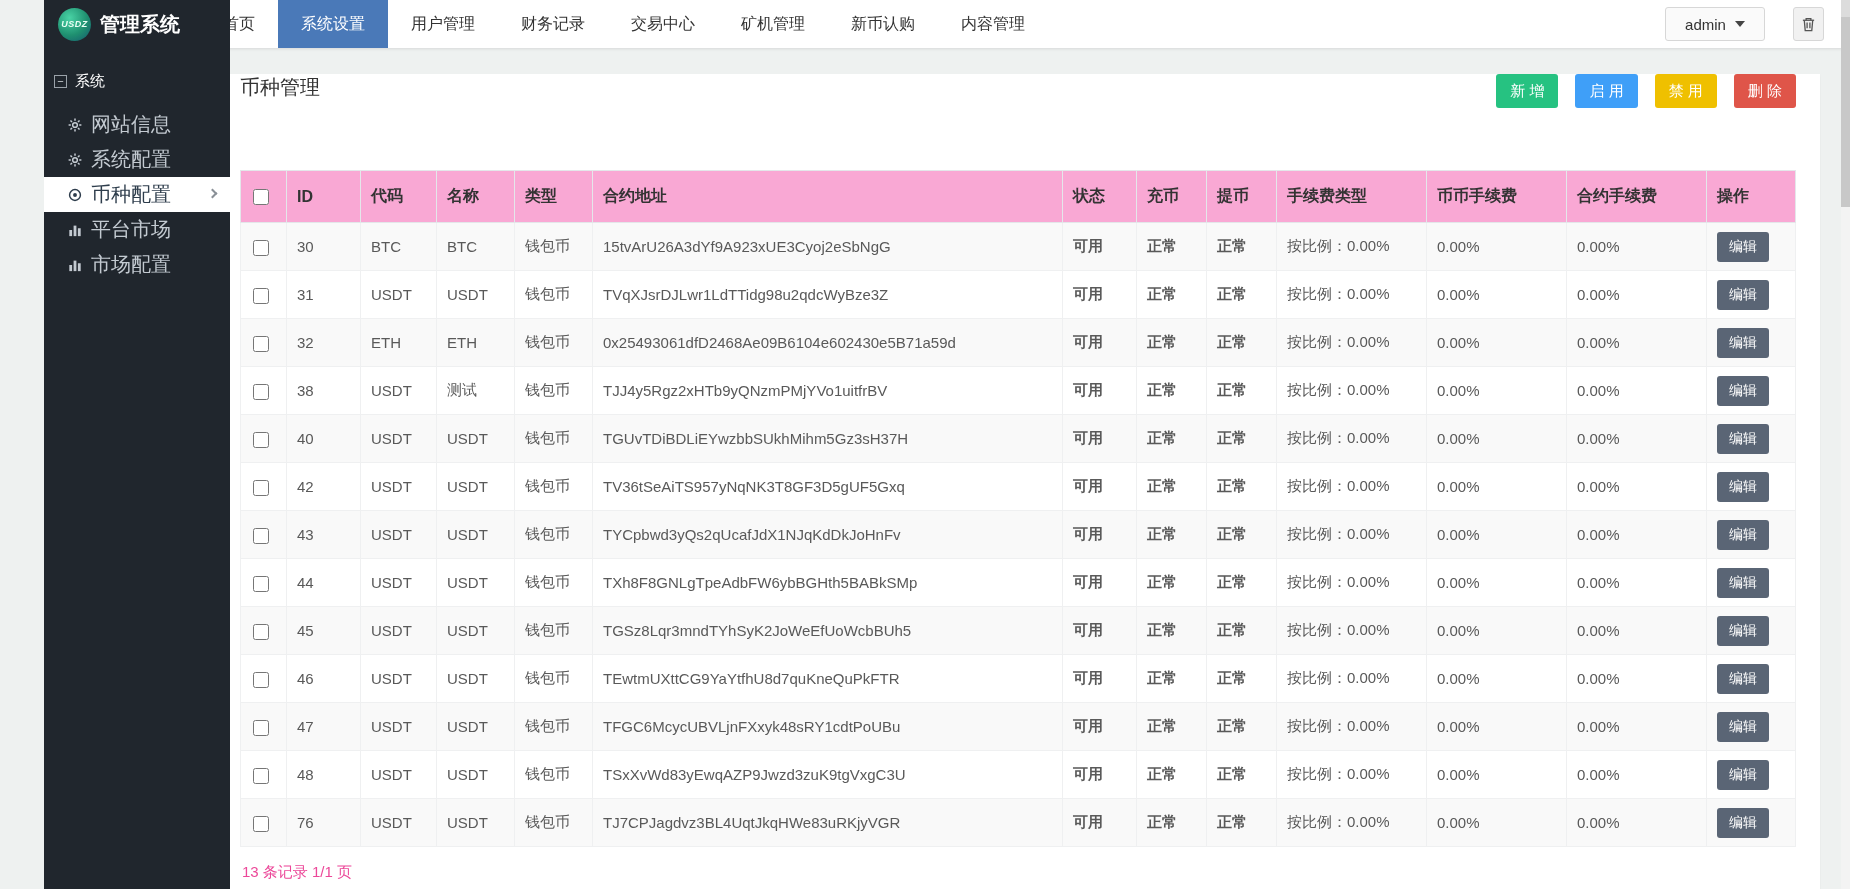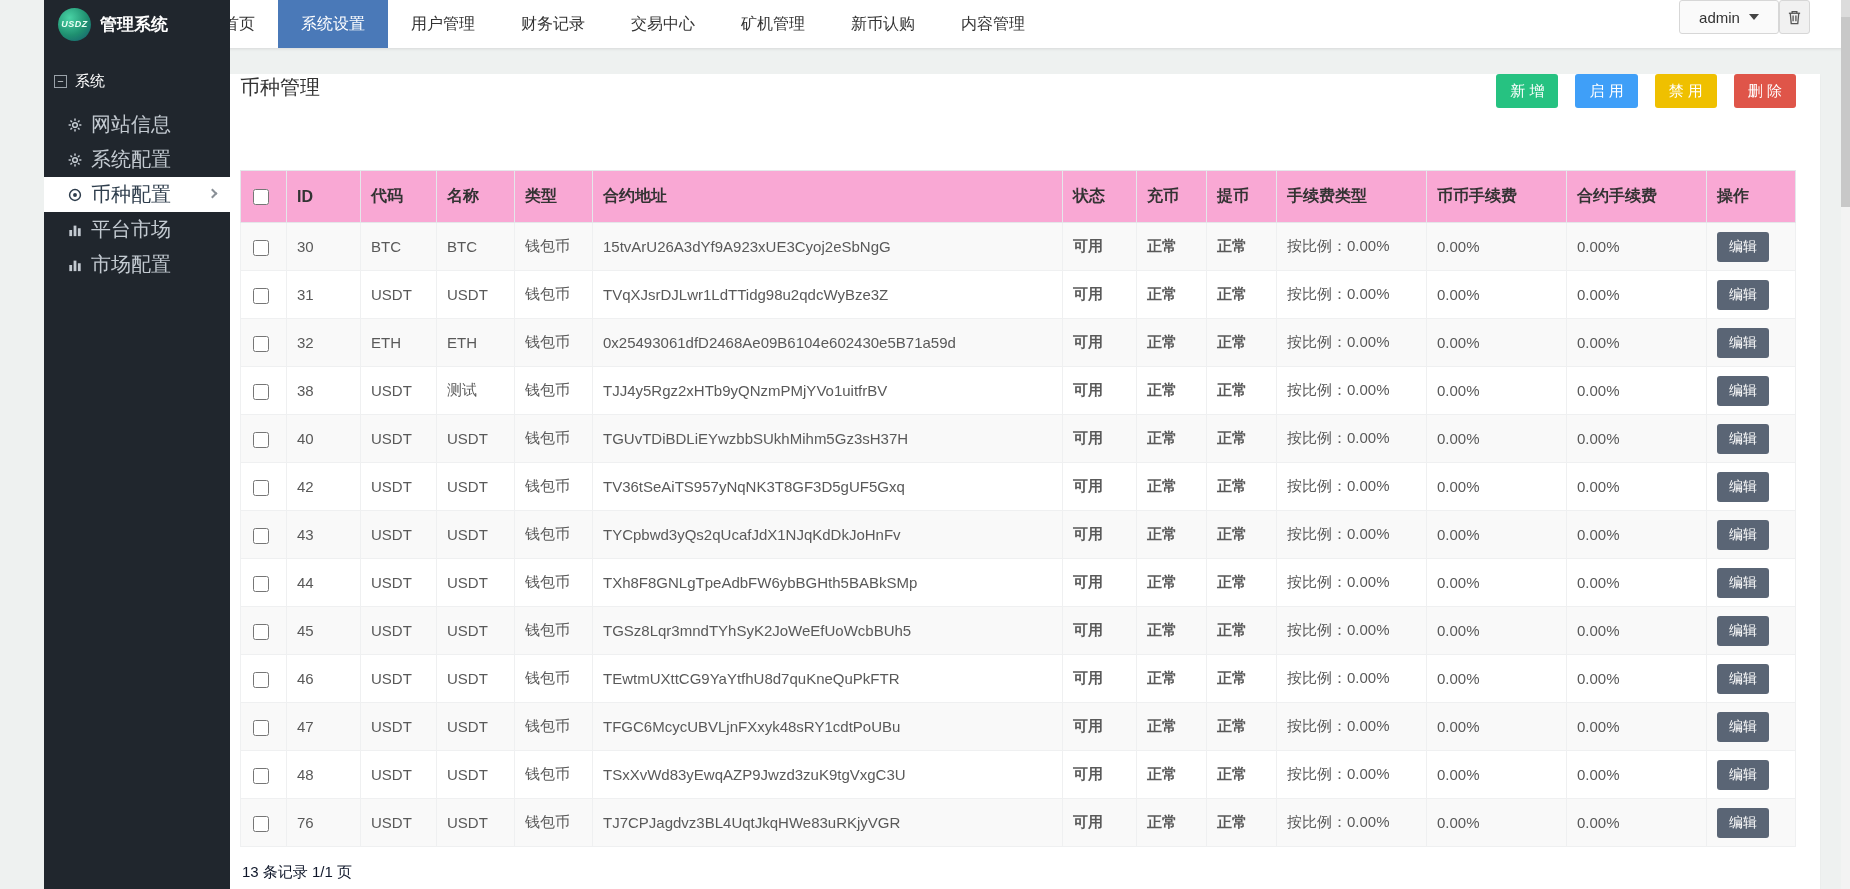--- a/index.html
+++ b/index.html
@@ -15,21 +15,21 @@
   
   .sidebar { position: absolute; left: 0; top: 0; width: 186px; height: 889px; background: #20262d; z-index: 3; margin-left: 44px; }
   .logo { height: 48px; display: flex; align-items: center; gap: 9px; padding-left: 14px; }
   .logo-circle {
     width: 33px; height: 33px; border-radius: 50%;
     background: radial-gradient(circle at 35% 30%, #49d3a5, #1f9070 55%, #14566e);
     color: #eafff5; font-size: 9px; font-weight: bold; font-style: italic;
     display: flex; align-items: center; justify-content: center; letter-spacing: .5px;
     flex: 0 0 auto;
   }
-  .logo-title { color: #fff; font-size: 17px; font-weight: bold; text-align: center; }
+  .logo-title { color: #fff; font-size: 20px; font-weight: bold; text-align: center; }
   .menu-section { color: #fff; font-size: 15px; padding: 24px 0 16px 10px; display: flex; align-items: center; gap: 8px; cursor: pointer; }
   .minus-box {
     width: 13px; height: 13px; border: 1px solid #9aa2a9; color: #cfd4d8;
     font-size: 11px; line-height: 10px; text-align: center; display: inline-block; flex: 0 0 auto;
   }
   .menu { display: block; }
   .side-item {
     display: flex; align-items: center; gap: 9px; height: 35px; padding-left: 24px;
     color: #c3cad1; font-size: 20px; position: relative; cursor: pointer; text-decoration: none;
   }
@@ -44,21 +44,21 @@
   .side-item.active .s-arrow { display: block; }
 
   
   .topbar {
     position: absolute; left: 186px; top: 0; width: 1664px; height: 48px;
     background: #fff; box-shadow: 0 1px 3px rgba(0,0,0,.10); z-index: 2;
   }
   .topnav { display: flex; height: 100%; padding-left: 14px; }
   .nav-item { display: flex; align-items: center; padding: 0 23px; font-size: 16px; color: #333; cursor: pointer; text-decoration: none; }
   .nav-item.active { background: #4a79b8; color: #fff; }
-  .topbar-right { position: absolute; right: 40px; top: 0; height: 100%; display: flex; align-items: flex-start; }
+  .topbar-right { position: absolute; right: 26px; top: 0; height: 100%; display: flex; align-items: center; gap: 28px; }
   .admin-dd {
     height: 34px; min-width: 100px; border: 1px solid #d7d7d7; background: #fafafa; border-radius: 3px;
     display: flex; align-items: center; justify-content: center; gap: 9px; font-size: 15px; cursor: pointer; padding: 0 13px;
   }
   .caret { width: 0; height: 0; border-left: 5px solid transparent; border-right: 5px solid transparent; border-top: 6px solid #444; }
   .trash-btn {
     width: 31px; height: 34px; border: 1px solid #d7d7d7; background: #f1f1f1; border-radius: 3px;
     display: flex; align-items: center; justify-content: center; color: #555; cursor: pointer;
   }
 
@@ -90,21 +90,21 @@
   .grid tbody tr:nth-child(odd) { background: #f9f9f9; }
   .grid .c-check { text-align: left; padding-left: 12px; }
   input[type="checkbox"] { width: 16px; height: 16px; margin: 0; vertical-align: middle; cursor: pointer; }
   .t-red { color: #e8483e; font-weight: bold; }
   .t-green { color: #1ca35a; font-weight: bold; }
   .t-fee { color: #6f6f6f; }
   .edit-btn {
     background: #5a6575; color: #fff; font-size: 14px; padding: 6px 12px;
     border: none; border-radius: 3px; cursor: pointer; font-family: inherit;
   }
-  .foot { margin: 16px 0 28px 2px; font-size: 15px; color: #0f172a; }
+  .foot { margin: 16px 0 28px 2px; font-size: 15px; color: #ec4899; }
 
   
   .scrollbar { position: absolute; right: 0; top: 0; width: 9px; height: 889px; background: #f3f3f3; z-index: 6; }
   .sb-btn { height: 17px; width: 100%; background: #dcdcdc; }
   .sb-thumb { position: absolute; left: 0; top: 17px; width: 100%; height: 190px; background: #c8c8c8; }
 </style>
 </head>
 <body>
 
 <aside class="sidebar">

